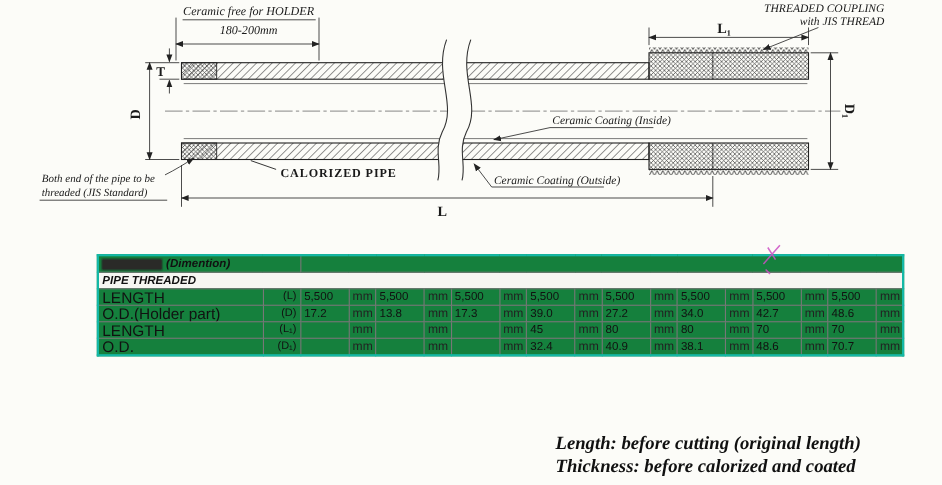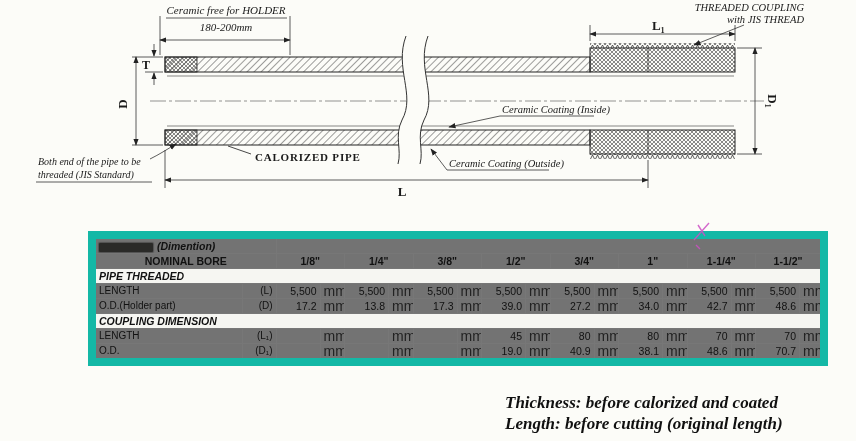--- a/index.html
+++ b/index.html
@@ -10,42 +10,42 @@
     font-family:"Liberation Sans", sans-serif;
     color:#1a1a1a;
     overflow:hidden;
   }
   .diagram { position:absolute; left:0; top:0; }
   svg text { font-family:"Liberation Serif", serif; fill:#1a1a1a; }
 
   .dim-table {
     position:absolute; left:88px; top:231px; width:732px;
     border-collapse:collapse; table-layout:fixed;
-    font-size:10.5px; color:#111; background:#737373;
-    border:8px solid #14b8a6;
+    font-size:10.5px; color:#111; background:#15803d;
+    border:2px solid #14b8a6;
   }
   .dim-table td {
     border:1px solid #777;
     padding:0 3px; height:15px;
     white-space:nowrap; overflow:hidden;
     line-height:14px;
   }
   .title-cell { font-style:italic; font-weight:bold; height:13px; }
   .smudge {
     display:inline-block; width:54px; height:9px;
     background:#2a2a28; border-radius:1px;
     vertical-align:middle; margin-right:4px;
     box-shadow:0 0 1px 1px rgba(40,40,40,.45);
   }
   .head { font-weight:bold; text-align:center; }
   .section-cell { font-style:italic; font-weight:bold; background:#f6f6f2; }
-  .lbl { padding-left:9px; font-size:10px;margin-left:48px; }
+  .lbl { padding-left:9px; font-size:14px;margin-left:48px; }
   .sym { text-align:right; font-size:10px; }
-  .val { text-align:right; }
-  .unit { font-size:14px; text-align:left; color:#222; }
+  .val { }
+  .unit { font-size:11px; text-align:left; color:#222; }
 
   .notes {
     position:absolute; left:505px; top:392px;
     font-family:"Liberation Serif", serif;
     font-style:italic; font-weight:bold;
     font-size:17px; line-height:1.25; color:#101010;
   }
   .pink-mark { position:absolute; left:688px; top:218px; z-index:5; }
 </style>
 </head>
@@ -182,31 +182,20 @@
       <col style="width:24.5px">
     <col style="width:44px">
       <col style="width:24.5px">
   </colgroup>
   <tbody>
     <tr>
       <td class="title-cell" colspan="2"><span class="smudge"></span><span>(Dimention)</span></td>
       <td colspan="16"></td>
     </tr>
     <tr>
-      <td class="head" colspan="2">NOMINAL BORE</td>
-      <td class="head" colspan="2">1/8"</td>
-      <td class="head" colspan="2">1/4"</td>
-      <td class="head" colspan="2">3/8"</td>
-      <td class="head" colspan="2">1/2"</td>
-      <td class="head" colspan="2">3/4"</td>
-      <td class="head" colspan="2">1"</td>
-      <td class="head" colspan="2">1-1/4"</td>
-      <td class="head" colspan="2">1-1/2"</td>
-    </tr>
-    <tr>
       <td class="section-cell" colspan="18">PIPE THREADED</td>
     </tr>
     <tr>
       <td class="lbl">LENGTH</td>
       <td class="sym">(L)</td>
       <td class="val">5,500</td>
       <td class="unit">mm</td>
       <td class="val">5,500</td>
       <td class="unit">mm</td>
       <td class="val">5,500</td>
@@ -236,23 +225,20 @@
       <td class="val">27.2</td>
       <td class="unit">mm</td>
       <td class="val">34.0</td>
       <td class="unit">mm</td>
       <td class="val">42.7</td>
       <td class="unit">mm</td>
       <td class="val">48.6</td>
       <td class="unit">mm</td>
     </tr>
     <tr>
-      <td class="section-cell" colspan="18">COUPLING DIMENSION</td>
-    </tr>
-    <tr>
       <td class="lbl">LENGTH</td>
       <td class="sym">(L₁)</td>
       <td class="val"></td>
       <td class="unit">mm</td>
       <td class="val"></td>
       <td class="unit">mm</td>
       <td class="val"></td>
       <td class="unit">mm</td>
       <td class="val">45</td>
       <td class="unit">mm</td>
@@ -267,30 +253,30 @@
     </tr>
     <tr>
       <td class="lbl">O.D.</td>
       <td class="sym">(D₁)</td>
       <td class="val"></td>
       <td class="unit">mm</td>
       <td class="val"></td>
       <td class="unit">mm</td>
       <td class="val"></td>
       <td class="unit">mm</td>
-      <td class="val">19.0</td>
+      <td class="val">32.4</td>
       <td class="unit">mm</td>
       <td class="val">40.9</td>
       <td class="unit">mm</td>
       <td class="val">38.1</td>
       <td class="unit">mm</td>
       <td class="val">48.6</td>
       <td class="unit">mm</td>
       <td class="val">70.7</td>
       <td class="unit">mm</td>
     </tr>
   </tbody>
 </table>
 
 <div class="notes">
+  <div>Length: before cutting (original length)</div>
   <div>Thickness: before calorized and coated</div>
-  <div>Length: before cutting (original length)</div>
 </div>
 
 </body></html>

